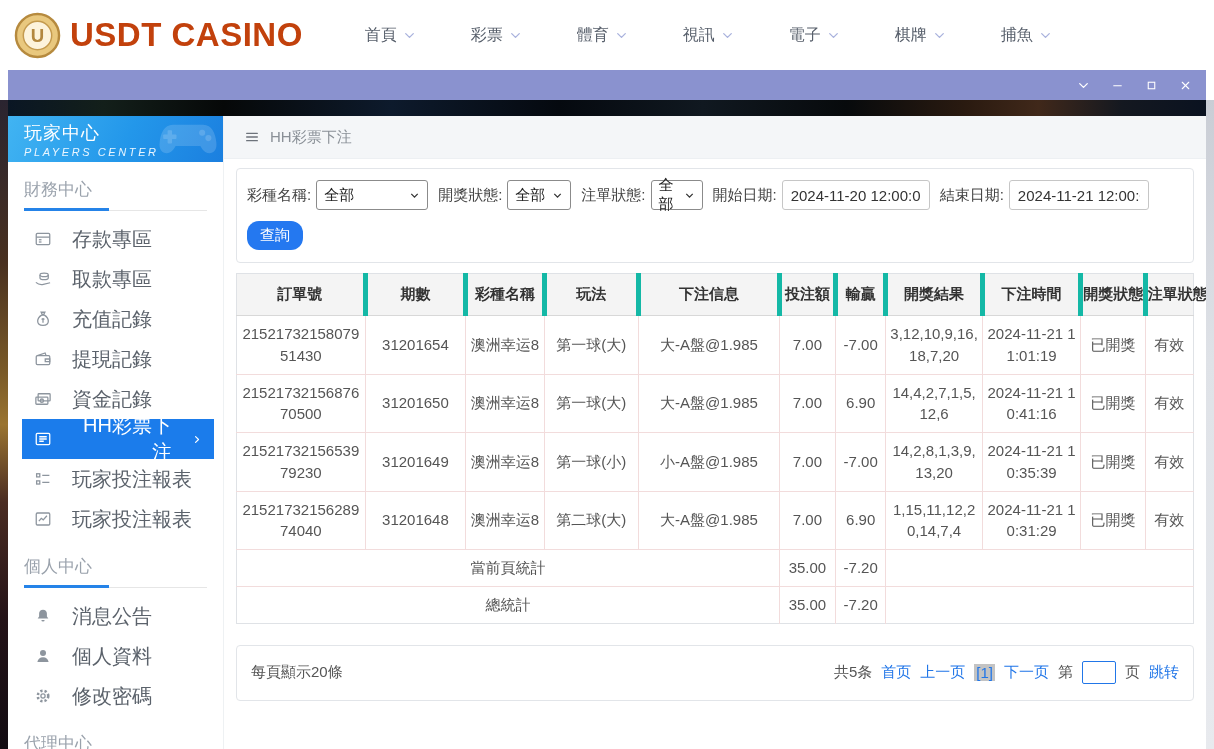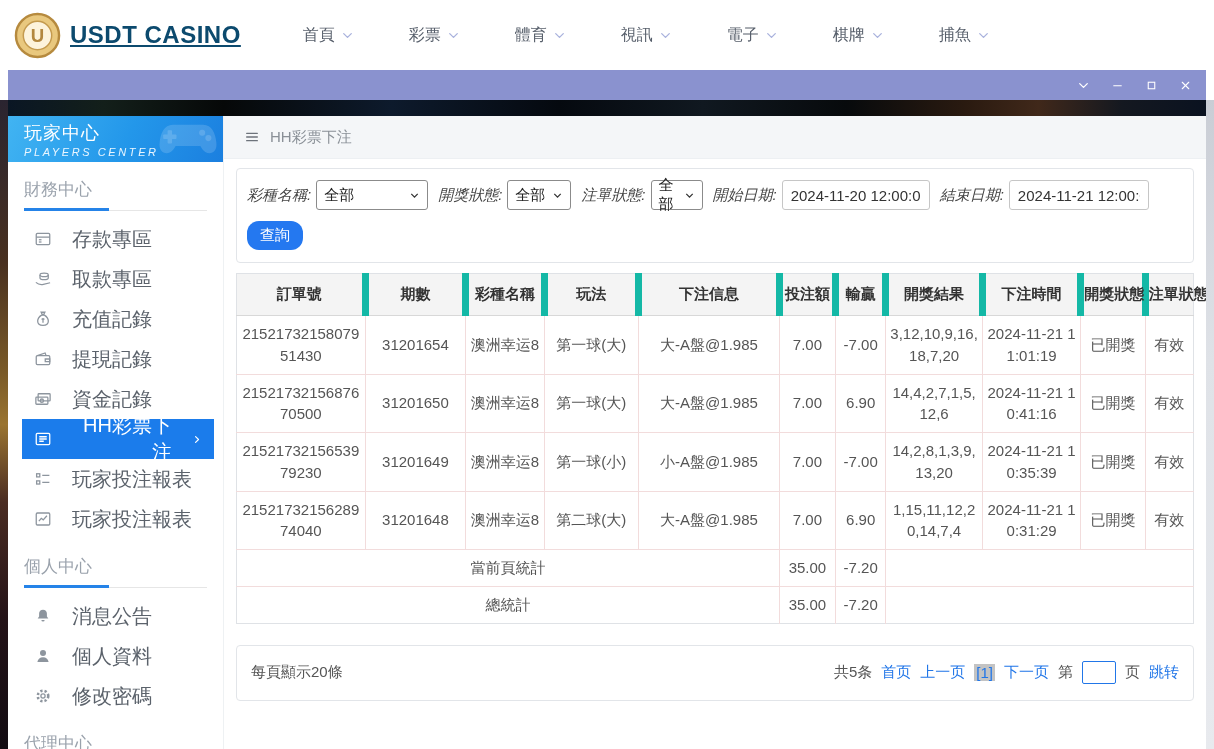--- a/index.html
+++ b/index.html
@@ -9,21 +9,21 @@
     font-family:"Liberation Sans", sans-serif;
     background:#ffffff; overflow:hidden; position:relative;
   }
   .icon { display:inline-flex; }
   .icon svg { width:100%; height:100%; display:block; }
 
   
   #topnav { position:absolute; left:0; top:0; width:1214px; height:70px; background:#fff; display:flex; align-items:center; }
   .brand { display:flex; align-items:center; gap:9px; margin-left:14px; cursor:pointer; }
   .coin { width:47px; height:47px; }
-  .brand-text { font-size:24px; font-weight:bold; color:#0c4a6e; letter-spacing:0.5px;text-decoration:underline; }
+  .brand-text { font-size:33px; font-weight:bold; color:#c2410c; letter-spacing:0.5px; }
   #nav-items { display:flex; margin-left:62px; gap:55px; }
   .nav-item { display:flex; align-items:center; gap:6px; font-size:16px; color:#565e6a; cursor:pointer; }
   .nav-chevron { width:13px; height:13px; color:#a9b2dd; }
 
   
   #titlebar { position:absolute; left:8px; top:70px; width:1198px; height:30px; background:#8a92cf;
     display:flex; align-items:center; justify-content:flex-end; gap:21px; padding-right:14px; }
   .win-btn { width:13px; height:13px; color:#ffffff; cursor:pointer; display:inline-flex; }
   .win-btn .icon { width:100%; height:100%; }
 
@@ -59,36 +59,36 @@
 
   
   #content { flex:1; display:flex; flex-direction:column; background:#fff; overflow:hidden; }
   .breadcrumb { height:43px; flex:none; background:#f4f6f8; border-bottom:1px solid #edf0f3;
     display:flex; align-items:center; gap:10px; padding-left:20px; font-size:15px; color:#8a9097; }
   .hamburger { width:16px; height:16px; color:#6d737b; cursor:pointer; }
   .content-body { padding:9px 12px 0; }
 
   .filter-panel { border:1px solid #e2e5e9; border-radius:4px; padding:11px 10px 12px; background:#fff; }
   .filter-row { display:flex; align-items:center; font-size:15px; color:#444; }
-  .flabel { margin:0 5px 0 10px; white-space:nowrap;font-style:italic; }
+  .flabel { margin:0 5px 0 10px; white-space:nowrap; }
   .flabel.first { margin-left:0; }
   .select { height:30px; background:#fff; border:1px solid #8b8b8b; border-radius:3px;
     display:inline-flex; align-items:center; justify-content:space-between; padding:0 7px; color:#222; cursor:pointer; }
   .select-chevron { width:11px; height:11px; color:#333; flex:none; margin-left:4px; }
   .w112 { width:112px; } .w64 { width:64px; } .w52 { width:52px; }
   .text-input { height:30px; border:1px solid #c6c6c6; border-radius:3px; padding:0 8px;
     font-size:15px; color:#333; font-family:inherit; }
   .w148 { width:148px; } .w140 { width:140px; }
   .search-btn { margin-top:11px; background:#2478f0; color:#fff; border:none; border-radius:12px;
     height:29px; padding:0 13px; font-size:15px; cursor:pointer; font-family:inherit; }
 
   .data-table { margin-top:10px; width:100%; border-collapse:collapse; table-layout:fixed;
     border:1px solid #dfe2e6; font-size:15px; background:#fff; }
   .data-table th { background:#f4f4f4; color:#333; font-weight:bold; height:42px;
-    border-left:7px solid #14b8a6; border-bottom:1px solid #d8d8d8; white-space:nowrap; overflow:visible; }
+    border-left:5px solid #14b8a6; border-bottom:1px solid #d8d8d8; white-space:nowrap; overflow:visible; }
   .data-table th:first-child { border-left:none; }
   .data-table td { color:#555; text-align:center; padding:7px 2px; line-height:1.45;
     border-left:1px solid #f2dcdc; border-top:1px solid #f2dcdc; word-break:break-all; }
   .data-table td:first-child { border-left:none; }
   .data-table tbody tr.row-first td { border-top:none; }
   .data-table tr.summary td { padding:7px 2px; height:34px; }
 
   .footer-panel { margin-top:21px; border:1px solid #e2e5e9; border-radius:4px; height:56px;
     display:flex; align-items:center; justify-content:space-between; padding:0 14px; font-size:15px; color:#555; background:#fff; }
   .pagination { display:flex; align-items:center; gap:9px; }

